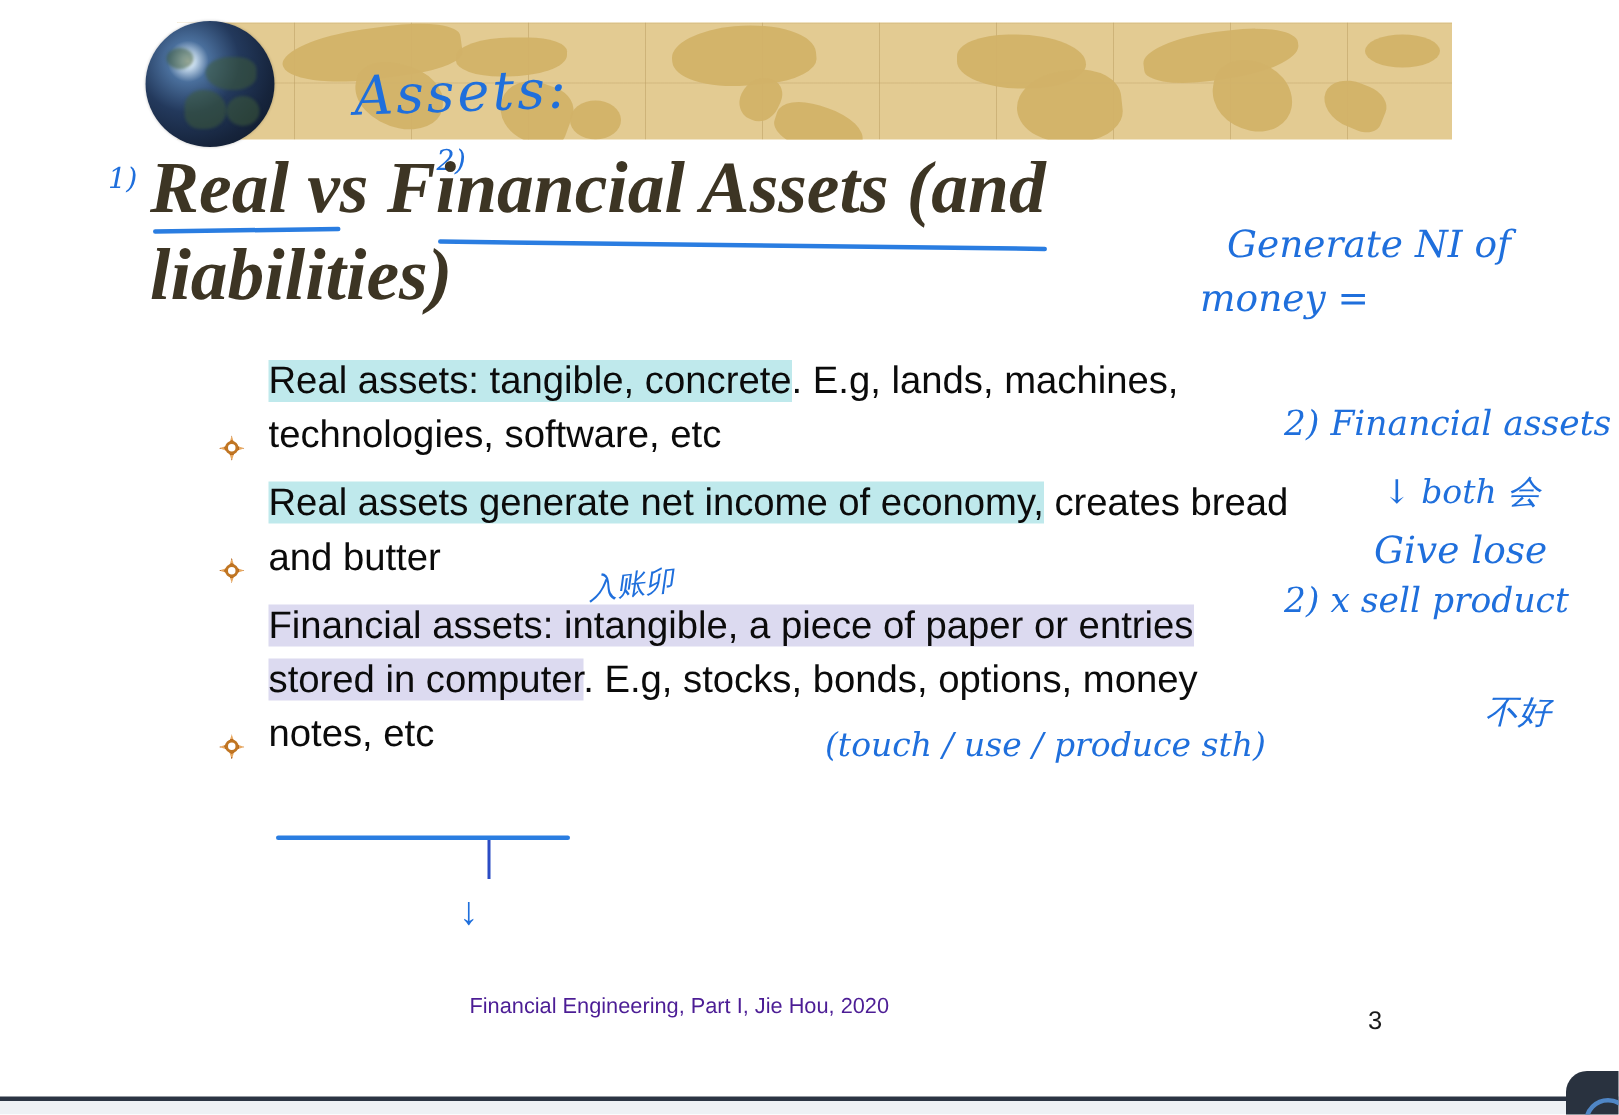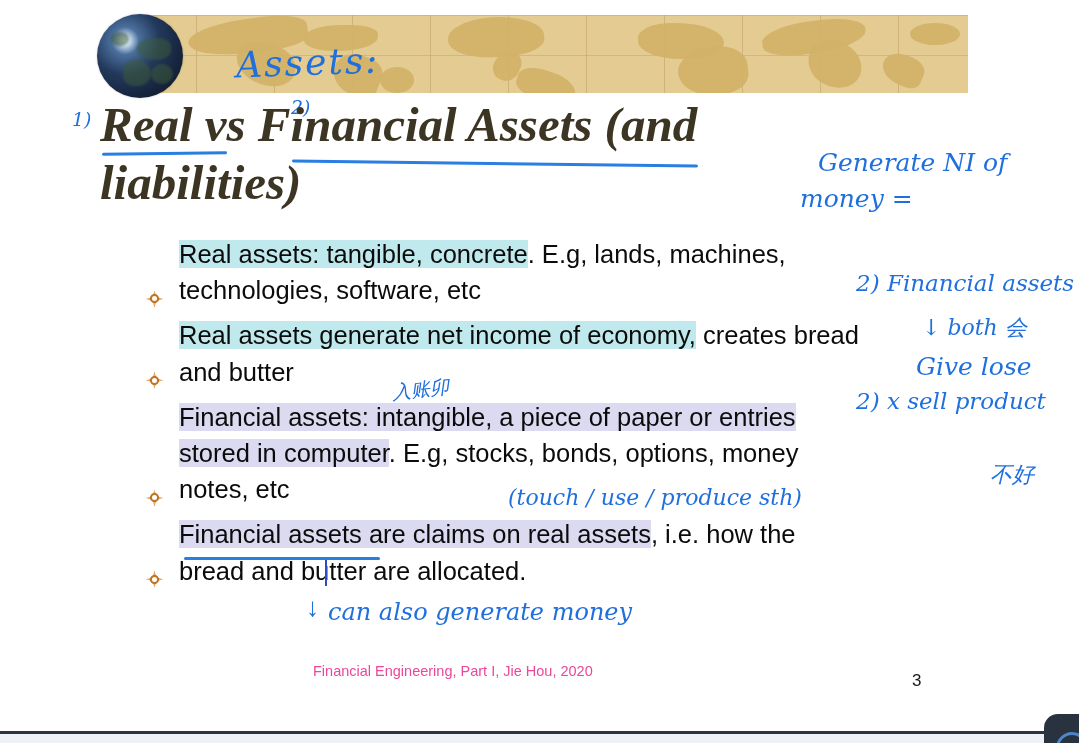--- a/index.html
+++ b/index.html
@@ -65,21 +65,21 @@
   .hw-r1{left:818px;top:148px;font-size:25px;}
   .hw-r2{left:800px;top:184px;font-size:25px;}
   .hw-r3{left:860px;top:230px;font-size:23px;}
   .hw-r4{left:856px;top:270px;font-size:23px;}
   .hw-r5{left:922px;top:313px;font-size:22px;}
   .hw-r6{left:900px;top:352px;font-size:25px;margin-left:16px;}
   .hw-r7{left:856px;top:388px;font-size:23px;}
   .hw-r8{left:856px;top:428px;font-size:23px;}
   .hw-r9{left:990px;top:460px;font-size:22px;}
 
-  .hw-touch{left:508px;top:485px;font-size:22px;}
+  .hw-touch{left:550px;top:485px;font-size:22px;}
   .hw-rmb{left:392px;top:377px;font-size:19px;transform:rotate(-6deg);}
   .hw-bottom{left:328px;top:598px;font-size:24px;}
 
   .hw-arrow-down{position:absolute;left:306px;top:592px;font-size:26px;color:#1f6fdc;font-style:normal;}
 
   
   .u-line{position:absolute;background:#2a7de1;border-radius:2px;}
   .ul-real{left:102px;top:152px;width:125px;height:3px;transform:rotate(-0.8deg);}
   .ul-title{left:292px;top:162px;width:406px;height:3px;transform:rotate(0.7deg);}
   .ul-fin{left:184px;top:557px;width:196px;height:3px;}
@@ -111,21 +111,21 @@
   }
   .btext{
     font-size:25.5px;line-height:1.42;color:#0b0b0b;
     font-family:"Liberation Sans", sans-serif;
   }
   .hl-cyan{background:#bfe9ec;}
   .hl-lav{background:#dcdaf0;}
 
   
   .footer{
-    position:absolute;left:313px;top:663px;font-size:14.5px;color:#ec4899;
+    position:absolute;left:313px;top:663px;font-size:14.5px;color:#4c1d95;
     font-family:"Liberation Sans", sans-serif;
   }
   .pagenum{
     position:absolute;left:912px;top:671px;font-size:17px;color:#1a1a1a;
     font-family:"Liberation Sans", sans-serif;
   }
 
   
   .bottombar{
     position:absolute;left:0;top:712px;width:1079px;height:31px;
@@ -200,36 +200,29 @@
       </div>
     </div>
 
     <div class="bullet">
       <div class="bdot"></div>
       <div class="btext">
         <span class="hl-lav">Financial assets</span><span class="hl-lav">: intangible, a piece of paper or entries stored in computer</span><span>. E.g, stocks, bonds, options, money notes, etc</span>
       </div>
     </div>
 
-    <div class="bullet">
-      <div class="bdot"></div>
-      <div class="btext">
-        <span class="hl-lav">Financial assets are claims on real assets</span><span>, i.e. how the bread and butter are allocated.</span>
-      </div>
-    </div>
 
   </div>
 
   <div class="u-line ul-fin"></div>
   <div class="caret-bread"></div>
 
   <div class="ink hw-rmb">入账卯</div>
   <div class="ink hw-touch">(touch / use / produce sth)</div>
   <div class="hw-arrow-down">↓</div>
-  <div class="ink hw-bottom">can also generate money</div>
 
   <div class="ink hw-r2">money =</div>
   <div class="ink hw-r1">Generate NI of</div>
   <div class="ink hw-r4">2) Financial assets</div>
   <div class="ink hw-r5">↓ both 会</div>
   <div class="ink hw-r6">Give lose</div>
   <div class="ink hw-r7">2) x sell product</div>
   <div class="ink hw-r9">不好</div>
 
   <div class="footer">Financial Engineering, Part I, Jie Hou, 2020</div>

